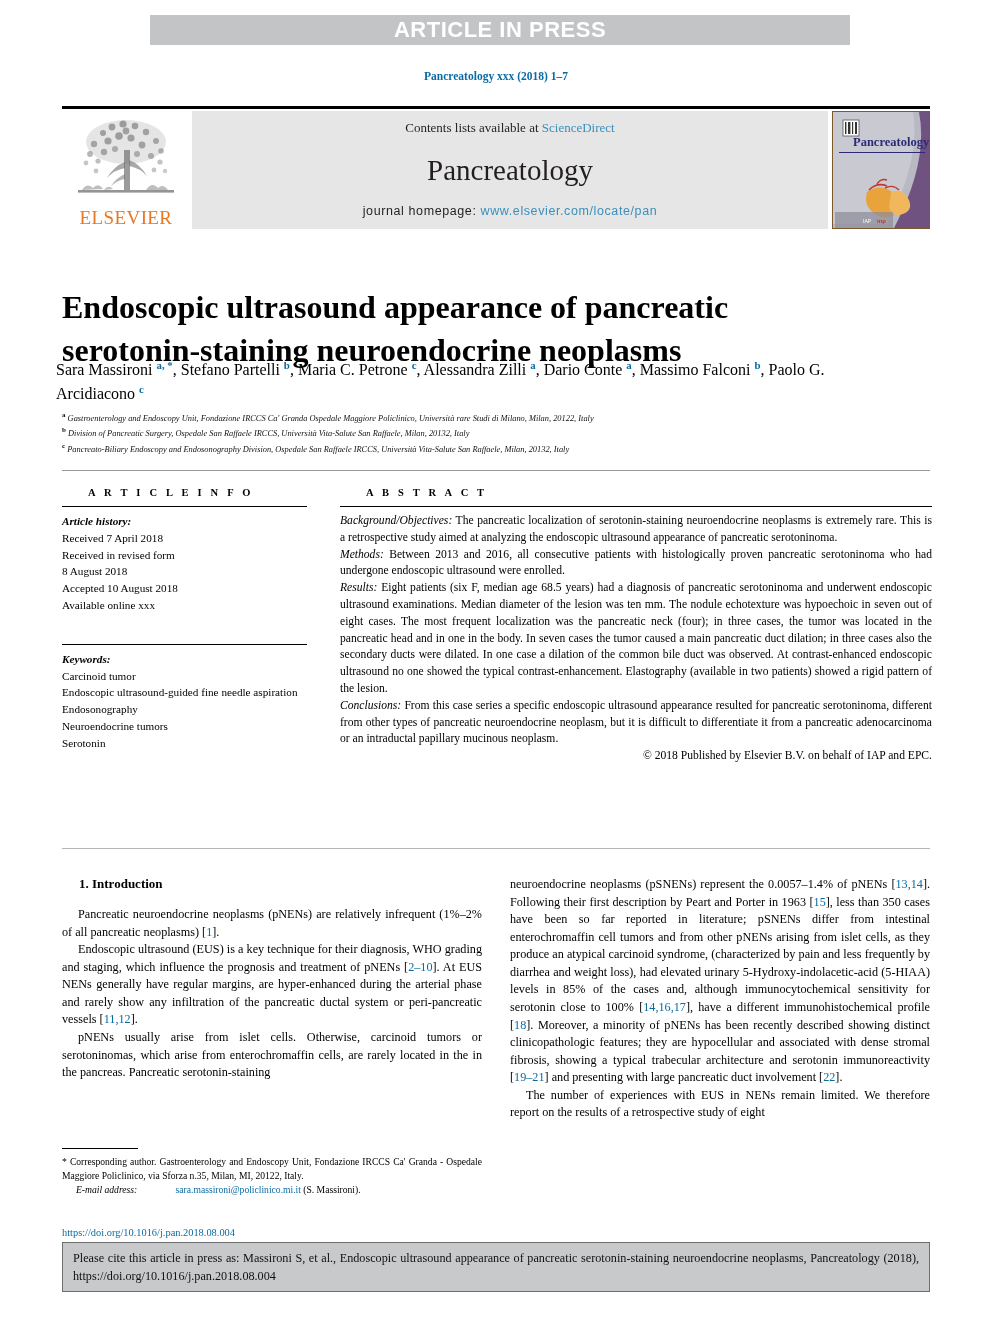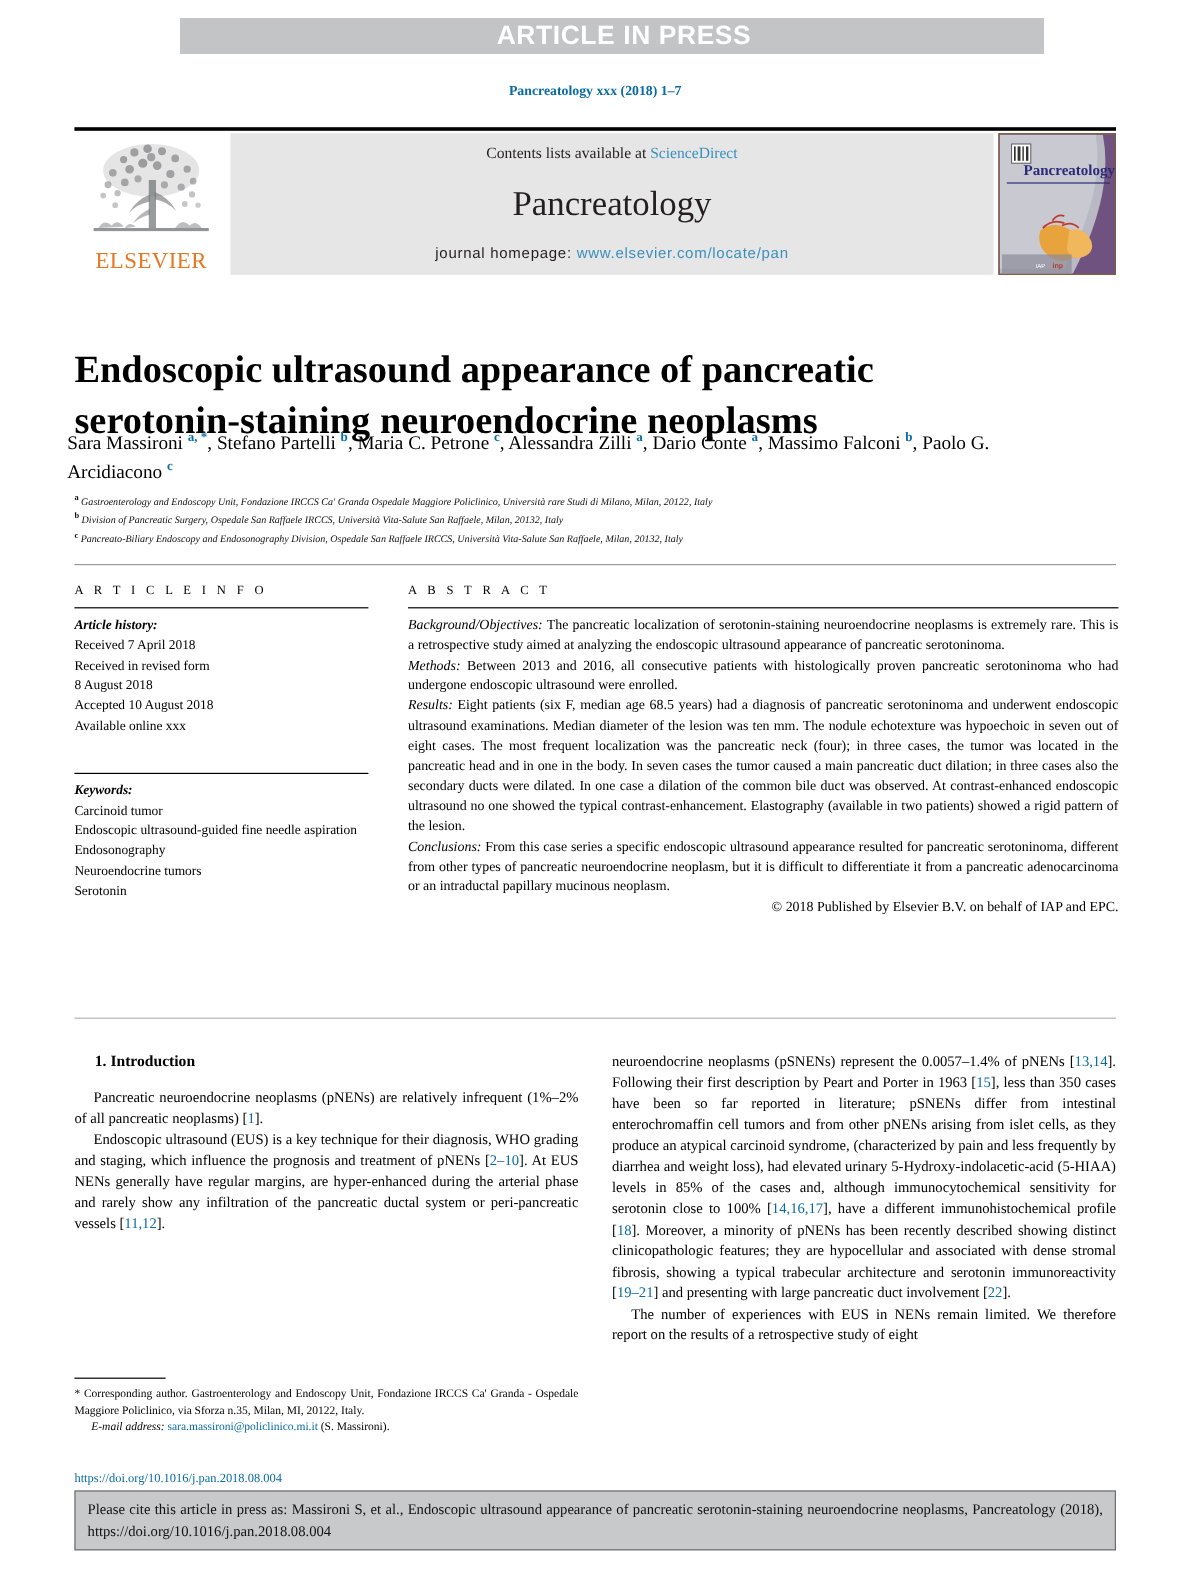--- a/index.html
+++ b/index.html
@@ -20,21 +20,20 @@
   .press-banner {
     position: absolute;
     left: 150px;
     top: 15px;
     width: 700px;
     height: 30px;
     background: #c3c4c6;
     display: flex;
     align-items: center;
     justify-content: center;
-    padding-left: 20px;
   }
   .press-banner span {
     font-family: "Liberation Sans", sans-serif;
     font-weight: bold;
     font-size: 22px;
     letter-spacing: 0.5px;
     color: #ffffff;
   }
 
   
@@ -202,24 +201,25 @@
     width: 245px;
   }
   .abs-col {
     position: absolute;
     left: 340px;
     top: 487px;
     width: 592px;
   }
   .sec-head {
     font-family: "Liberation Serif", serif;
-    font-weight: normal;
+    font-weight: bold;
     font-size: 10.5px;
     letter-spacing: 3.2px;
     color: #000;
+    margin-left: 26px;
   }
   .hr-black {
     border-top: 1.6px solid #000;
     margin-top: 8px;
     margin-bottom: 6px;
   }
   .hr-black-thin {
     border-top: 1.2px solid #000;
     margin-top: 10px;
     margin-bottom: 6px;
@@ -307,20 +307,21 @@
     font-size: 9.6px;
     line-height: 1.46;
     text-align: justify;
   }
   .footnote-text .em-lbl {
     font-style: italic;
   }
   .footnote-text a.mail {
     color: #0a6ba3;
     text-decoration: none;
+    margin-left: 36px;
   }
   .doi-block {
     position: absolute;
     left: 62px;
     top: 1214px;
     width: 420px;
     font-family: "Liberation Serif", serif;
     font-size: 10.4px;
     line-height: 1.42;
     margin-top: 12px;
@@ -496,20 +497,21 @@
     <p class="abs-copy">© 2018 Published by Elsevier B.V. on behalf of IAP and EPC.</p>
   </div>
 </div>
 
 <div class="body-rule"></div>
 
 <div class="col-left">
   <h2 class="h2">1. Introduction</h2>
   <p class="body-text" style="text-indent:16px;">Pancreatic neuroendocrine neoplasms (pNENs) are relatively infrequent (1%–2% of all pancreatic neoplasms) [<span class="ref">1</span>].</p>
   <p class="body-text">Endoscopic ultrasound (EUS) is a key technique for their diagnosis, WHO grading and staging, which influence the prognosis and treatment of pNENs [<span class="ref">2–10</span>]. At EUS NENs generally have regular margins, are hyper-enhanced during the arterial phase and rarely show any infiltration of the pancreatic ductal system or peri-pancreatic vessels [<span class="ref">11,12</span>].</p>
+  <p class="body-text">pNENs usually arise from islet cells. Otherwise, carcinoid tumors or serotoninomas, which arise from enterochromaffin cells, are rarely located in the in the pancreas. Pancreatic serotonin-staining</p>
 </div>
 
 <div class="col-right">
   <p class="body-text" style="text-indent:0;">neuroendocrine neoplasms (pSNENs) represent the 0.0057–1.4% of pNENs [<span class="ref">13,14</span>]. Following their first description by Peart and Porter in 1963 [<span class="ref">15</span>], less than 350 cases have been so far reported in literature; pSNENs differ from intestinal enterochromaffin cell tumors and from other pNENs arising from islet cells, as they produce an atypical carcinoid syndrome, (characterized by pain and less frequently by diarrhea and weight loss), had elevated urinary 5-Hydroxy-indolacetic-acid (5-HIAA) levels in 85% of the cases and, although immunocytochemical sensitivity for serotonin close to 100% [<span class="ref">14,16,17</span>], have a different immunohistochemical profile [<span class="ref">18</span>]. Moreover, a minority of pNENs has been recently described showing distinct clinicopathologic features; they are hypocellular and associated with dense stromal fibrosis, showing a typical trabecular architecture and serotonin immunoreactivity [<span class="ref">19–21</span>] and presenting with large pancreatic duct involvement [<span class="ref">22</span>].</p>
   <p class="body-text">The number of experiences with EUS in NENs remain limited. We therefore report on the results of a retrospective study of eight</p>
 </div>
 
 <div class="footnote">
   <div class="footnote-rule"></div>
   <div class="footnote-text">* Corresponding author. Gastroenterology and Endoscopy Unit, Fondazione IRCCS Ca' Granda - Ospedale Maggiore Policlinico, via Sforza n.35, Milan, MI, 20122, Italy.</div>

